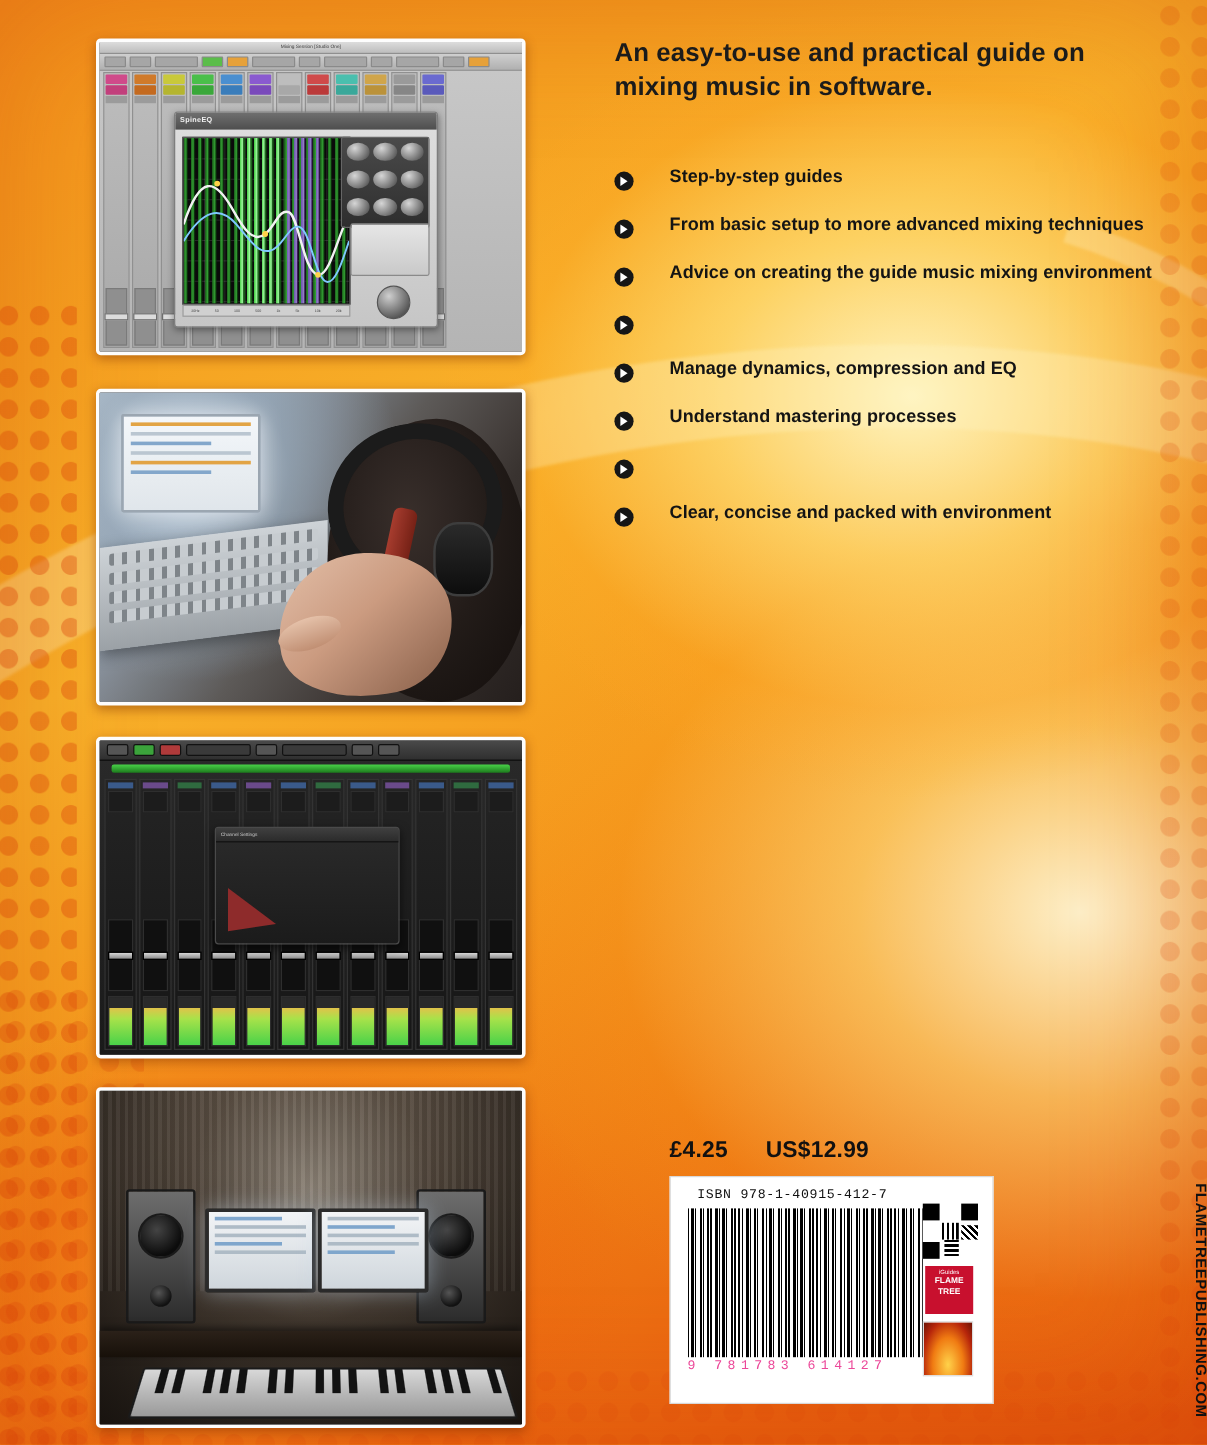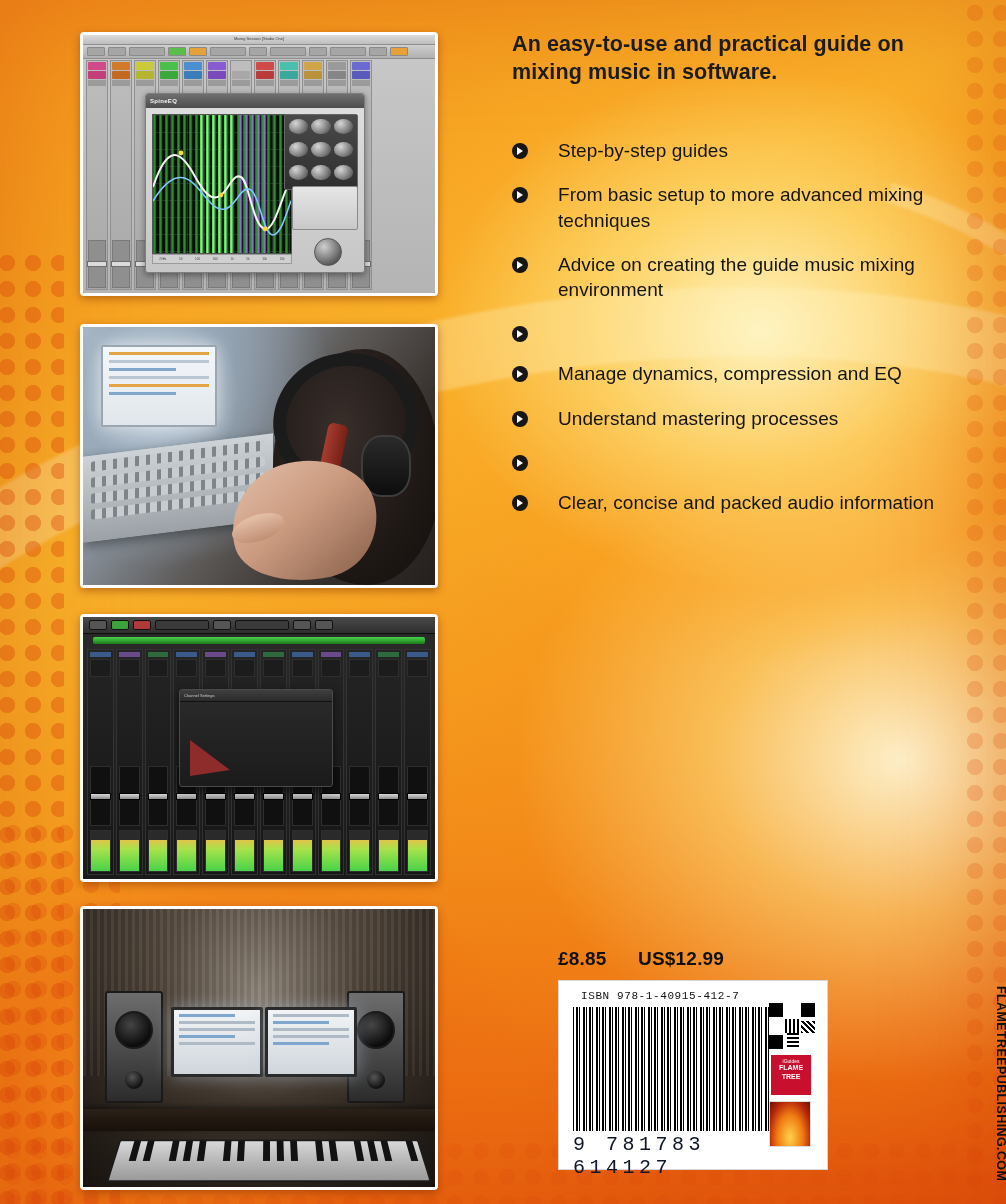--- a/index.html
+++ b/index.html
@@ -402,22 +402,22 @@
   .bullet .mark::after {
     content: "";
     position: absolute;
     left: 5px; top: 4px;
     width: 0; height: 0;
     border-left: 6px solid #ffffff;
     border-top: 4px solid transparent;
     border-bottom: 4px solid transparent;
   }
   .bullet .txt {
-    font-size: 19px;
-    font-weight: normal;
+    font-size: 15px;
+    font-weight: bold;
     line-height: 1.33;
     color: #141414;
     letter-spacing: .05px;
   }
 
   #price {
     position: absolute;
     left: 558px; top: 948px;
     font-size: 19px;
     font-weight: bold;
@@ -446,23 +446,23 @@
     left: 14px; top: 26px; width: 196px; height: 124px;
     background-image: repeating-linear-gradient(90deg,
       #000 0px, #000 1px, #fff 1px, #fff 3px,
       #000 3px, #000 5px, #fff 5px, #fff 6px,
       #000 6px, #000 7px, #fff 7px, #fff 10px,
       #000 10px, #000 12px, #fff 12px, #fff 13px);
   }
   #barcode-digits {
     position: absolute; left: 14px; top: 152px; width: 200px;
     font-family: "Liberation Mono", monospace;
-    font-size: 20px;
+    font-size: 11px;
     letter-spacing: 4.5px;
-    color: #0f172a;
+    color: #ec4899;
   }
   #qr {
     position: absolute; right: 12px; top: 22px;
     width: 46px; height: 46px;
     background:
       linear-gradient(#000,#000) 0 0/14px 14px no-repeat,
       linear-gradient(#fff,#fff) 3px 3px/8px 8px no-repeat,
       linear-gradient(#000,#000) 5px 5px/4px 4px no-repeat,
       linear-gradient(#000,#000) 32px 0/14px 14px no-repeat,
       linear-gradient(#fff,#fff) 35px 3px/8px 8px no-repeat,
@@ -852,27 +852,27 @@
     <span class="txt">Understand mastering processes</span>
   </div>
 
 
   <div class="bullet">
     <span class="mark"></span>
   </div>
 
   <div class="bullet">
     <span class="mark"></span>
-    <span class="txt">Clear, concise and packed audio information</span>
+    <span class="txt">Clear, concise and packed with environment</span>
   </div>
 
 </div>
 
 <div id="price">
-  <span>£8.85</span>
+  <span>£4.25</span>
   <span class="us">US$12.99</span>
 </div>
 
 <div id="barcode-block">
   <div id="isbn-text">ISBN 978-1-40915-412-7</div>
   <div id="barcode-bars"></div>
   <div id="barcode-digits">9 781783 614127</div>
   <div id="qr"></div>
   <div id="publisher-logo">
     <span class="s1">iGuides</span>

